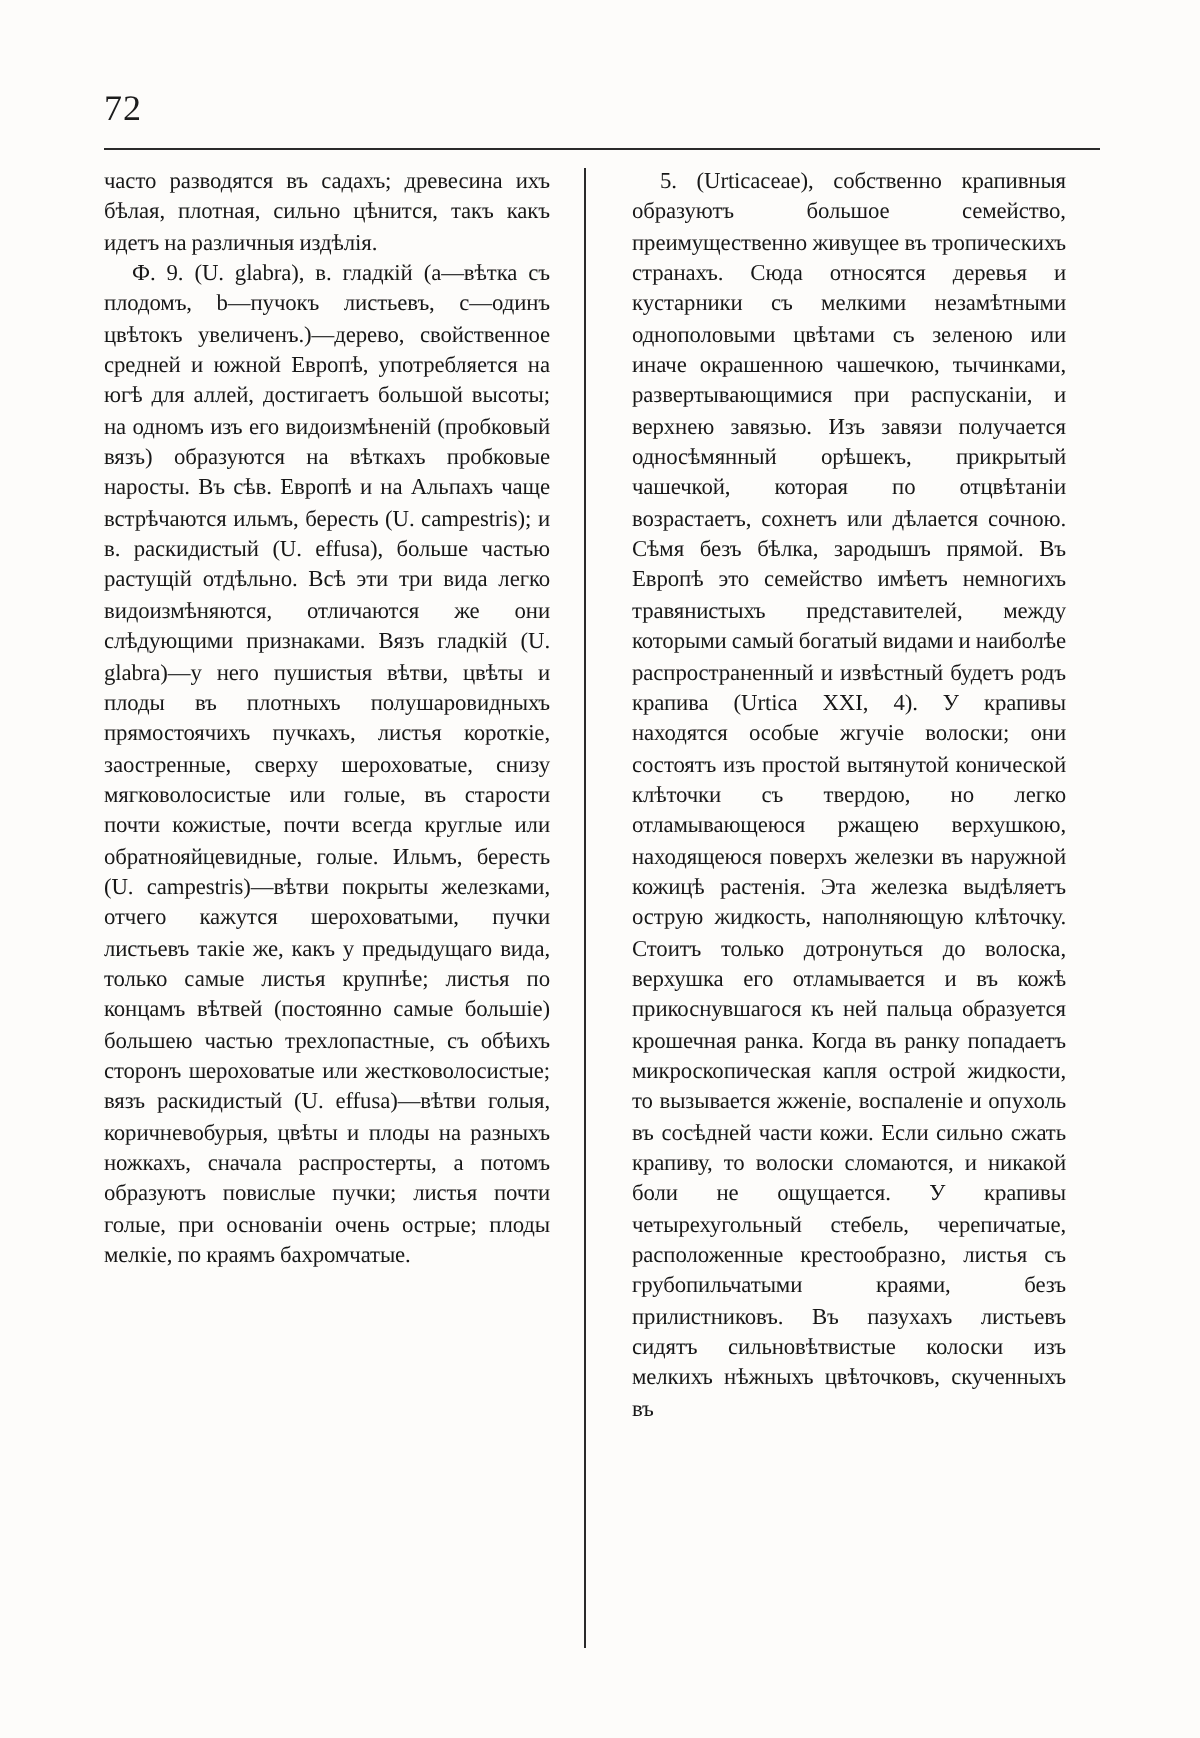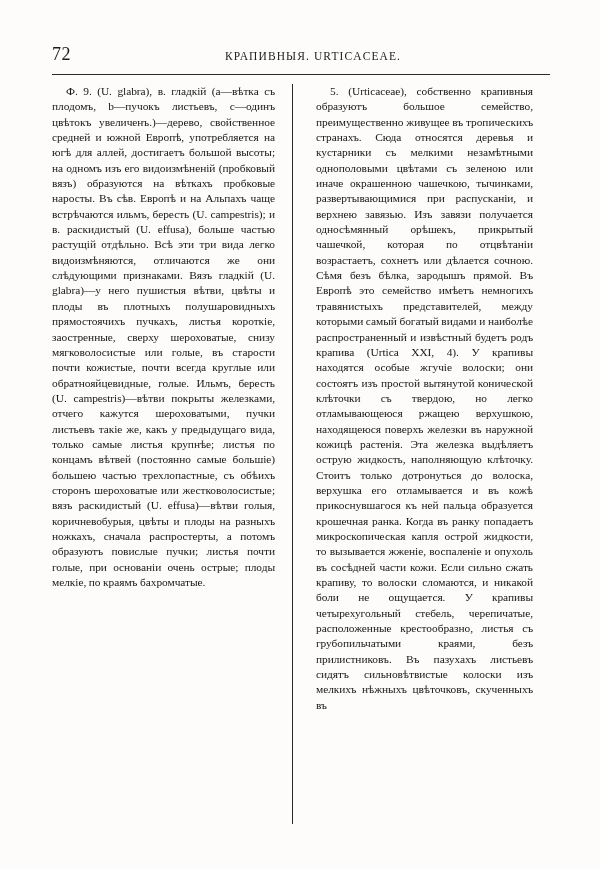--- a/index.html
+++ b/index.html
@@ -89,28 +89,28 @@
   p.cont { text-indent: 0; }
   .tight { letter-spacing: -0.05px; }
 </style>
 </head>
 <body>
 
 <div class="page">
 
   <div class="page-header">
     <div class="folio">72</div>
-    <div class="running-head">КРАПИВНЫЯ. URTICACEAE.</div>
   </div>
 
   <div class="rule"></div>
 
   <div class="columns">
 
     <div class="col left">
+      <p class="cont tight">часто разводятся въ садахъ; древесина ихъ бѣлая, плотная, сильно цѣнится, такъ какъ идетъ на различныя издѣлія.</p>
       <p class="indent tight">Ф. 9. (U. glabra), в. гладкій (a—вѣтка съ плодомъ, b—пучокъ листьевъ, c—одинъ цвѣтокъ увеличенъ.)—дерево, свойственное средней и южной Европѣ, употребляется на югѣ для аллей, достигаетъ большой высоты; на одномъ изъ его видоизмѣненій (пробковый вязъ) образуются на вѣткахъ пробковые наросты. Въ сѣв. Европѣ и на Альпахъ чаще встрѣчаются ильмъ, бересть (U. campestris); и в. раскидистый (U. effusa), больше частью растущій отдѣльно. Всѣ эти три вида легко видоизмѣняются, отличаются же они слѣдующими признаками. Вязъ гладкій (U. glabra)—у него пушистыя вѣтви, цвѣты и плоды въ плотныхъ полушаровидныхъ прямостоячихъ пучкахъ, листья короткіе, заостренные, сверху шероховатые, снизу мягковолосистые или голые, въ старости почти кожистые, почти всегда круглые или обратнояйцевидные, голые. Ильмъ, бересть (U. campestris)—вѣтви покрыты железками, отчего кажутся шероховатыми, пучки листьевъ такіе же, какъ у предыдущаго вида, только самые листья крупнѣе; листья по концамъ вѣтвей (постоянно самые большіе) большею частью трехлопастные, съ обѣихъ сторонъ шероховатые или жестковолосистые; вязъ раскидистый (U. effusa)—вѣтви голыя, коричневобурыя, цвѣты и плоды на разныхъ ножкахъ, сначала распростерты, а потомъ образуютъ повислые пучки; листья почти голые, при основаніи очень острые; плоды мелкіе, по краямъ бахромчатые.</p>
     </div>
 
     <div class="divider"></div>
 
     <div class="col right">
       <p class="indent tight">5. (Urticaceae), собственно крапивныя образуютъ большое семейство, преимущественно живущее въ тропическихъ странахъ. Сюда относятся деревья и кустарники съ мелкими незамѣтными однополовыми цвѣтами съ зеленою или иначе окрашенною чашечкою, тычинками, развертывающимися при распусканіи, и верхнею завязью. Изъ завязи получается односѣмянный орѣшекъ, прикрытый чашечкой, которая по отцвѣтаніи возрастаетъ, сохнетъ или дѣлается сочною. Сѣмя безъ бѣлка, зародышъ прямой. Въ Европѣ это семейство имѣетъ немногихъ травянистыхъ представителей, между которыми самый богатый видами и наиболѣе распространенный и извѣстный будетъ родъ крапива (Urtica XXI, 4). У крапивы находятся особые жгучіе волоски; они состоятъ изъ простой вытянутой конической клѣточки съ твердою, но легко отламывающеюся ржащею верхушкою, находящеюся поверхъ железки въ наружной кожицѣ растенія. Эта железка выдѣляетъ острую жидкость, наполняющую клѣточку. Стоитъ только дотронуться до волоска, верхушка его отламывается и въ кожѣ прикоснувшагося къ ней пальца образуется крошечная ранка. Когда въ ранку попадаетъ микроскопическая капля острой жидкости, то вызывается жженіе, воспаленіе и опухоль въ сосѣдней части кожи. Если сильно сжать крапиву, то волоски сломаются, и никакой боли не ощущается. У крапивы четырехугольный стебель, черепичатые, расположенные крестообразно, листья съ грубопильчатыми краями, безъ прилистниковъ. Въ пазухахъ листьевъ сидятъ сильновѣтвистые колоски изъ мелкихъ нѣжныхъ цвѣточковъ, скученныхъ въ</p>
     </div>
 
   </div>

